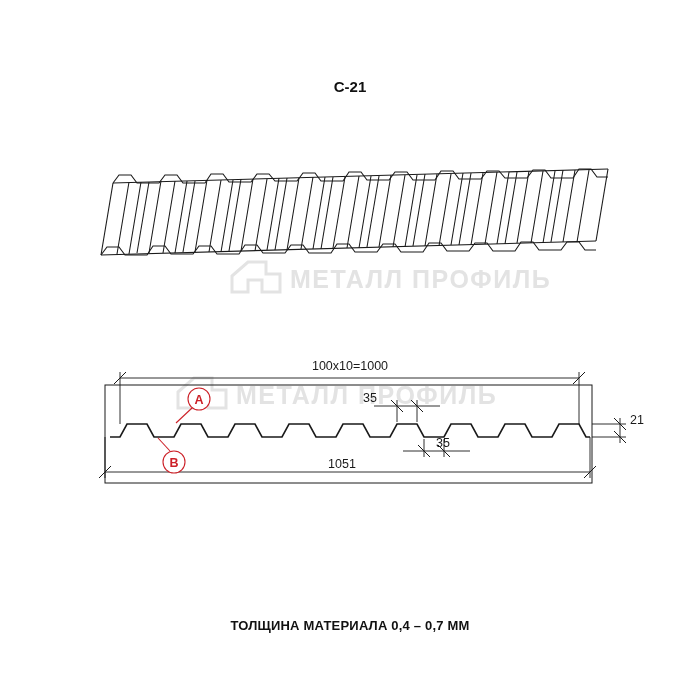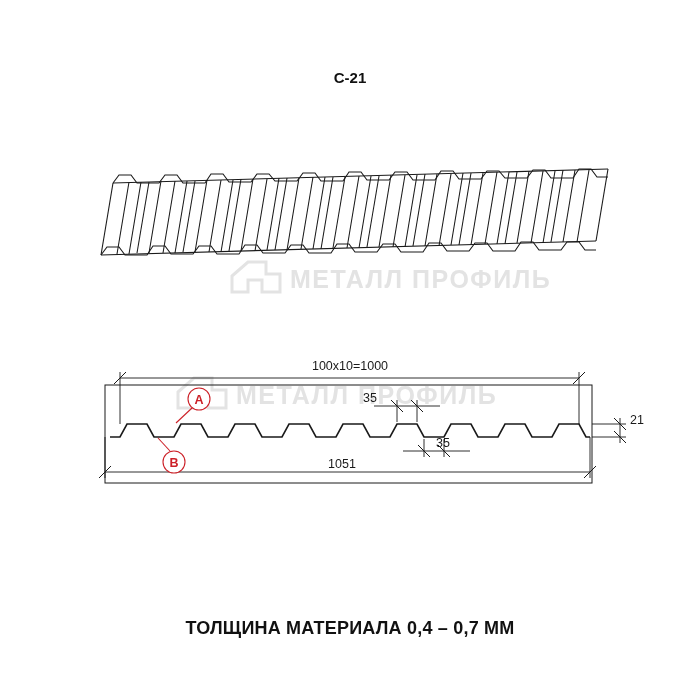--- a/index.html
+++ b/index.html
@@ -31,34 +31,34 @@
     text-align: center;
   }
   .title {
     font-size: 31px;
     font-weight: bold;
     letter-spacing: 0.2px;
     color: #111111;
     line-height: 1.05;
   }
   .subtitle {
-    margin-top: 11px;
+    margin-top: 20px;
     font-size: 15px;
     font-weight: bold;
     color: #111111;
   }
 
   
   .caption {
     position: absolute;
     top: 618px;
     left: 0;
     width: 700px;
     text-align: center;
-    font-size: 18px;
+    font-size: 13px;
     font-weight: bold;
     color: #111111;
     letter-spacing: 0.2px;
   }
 
   
   .draw {
     position: absolute;
     top: 0;
     left: 0;

